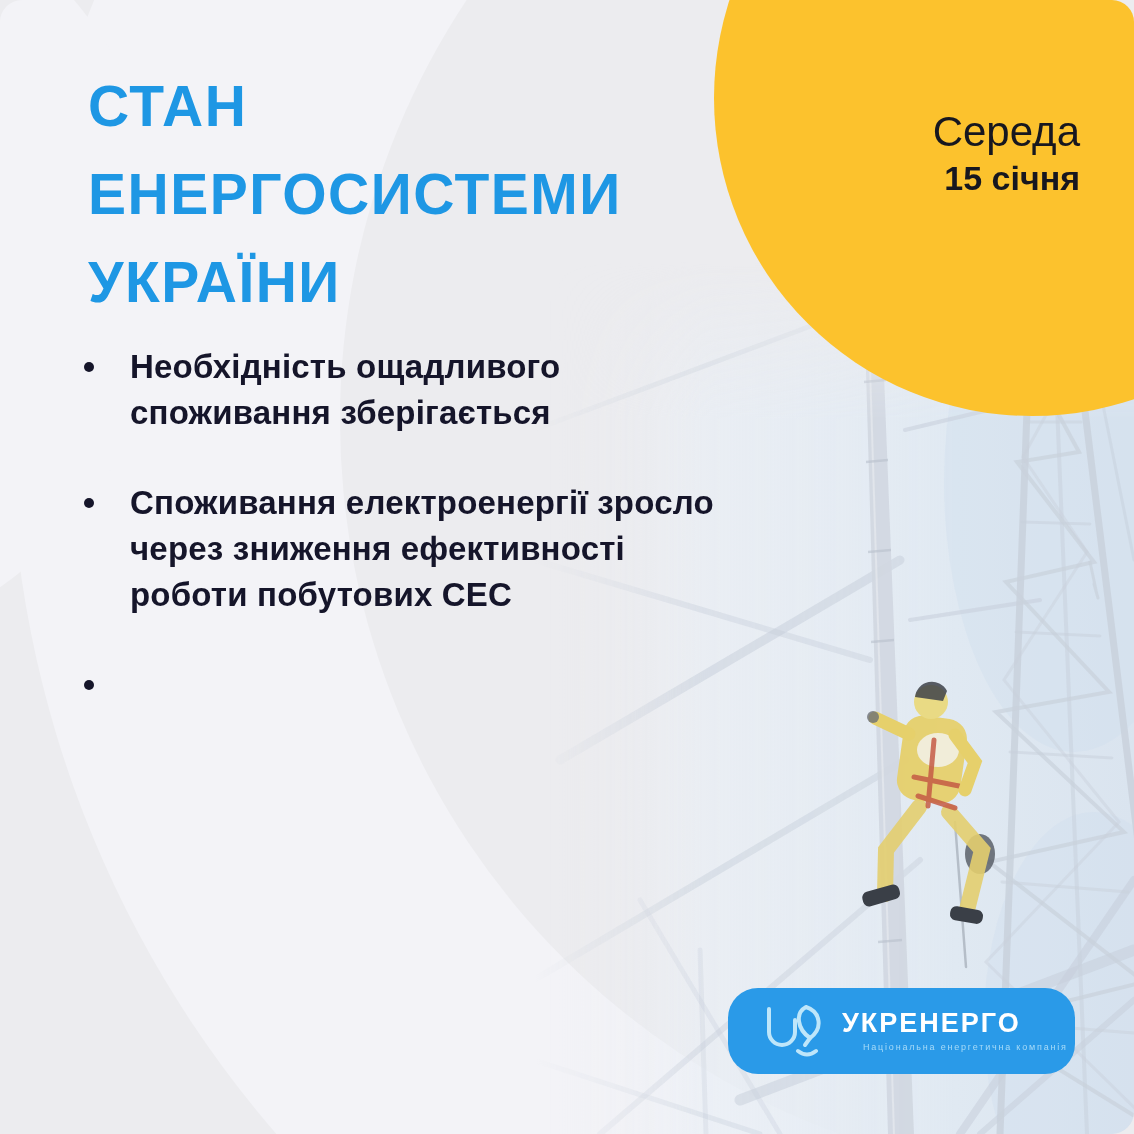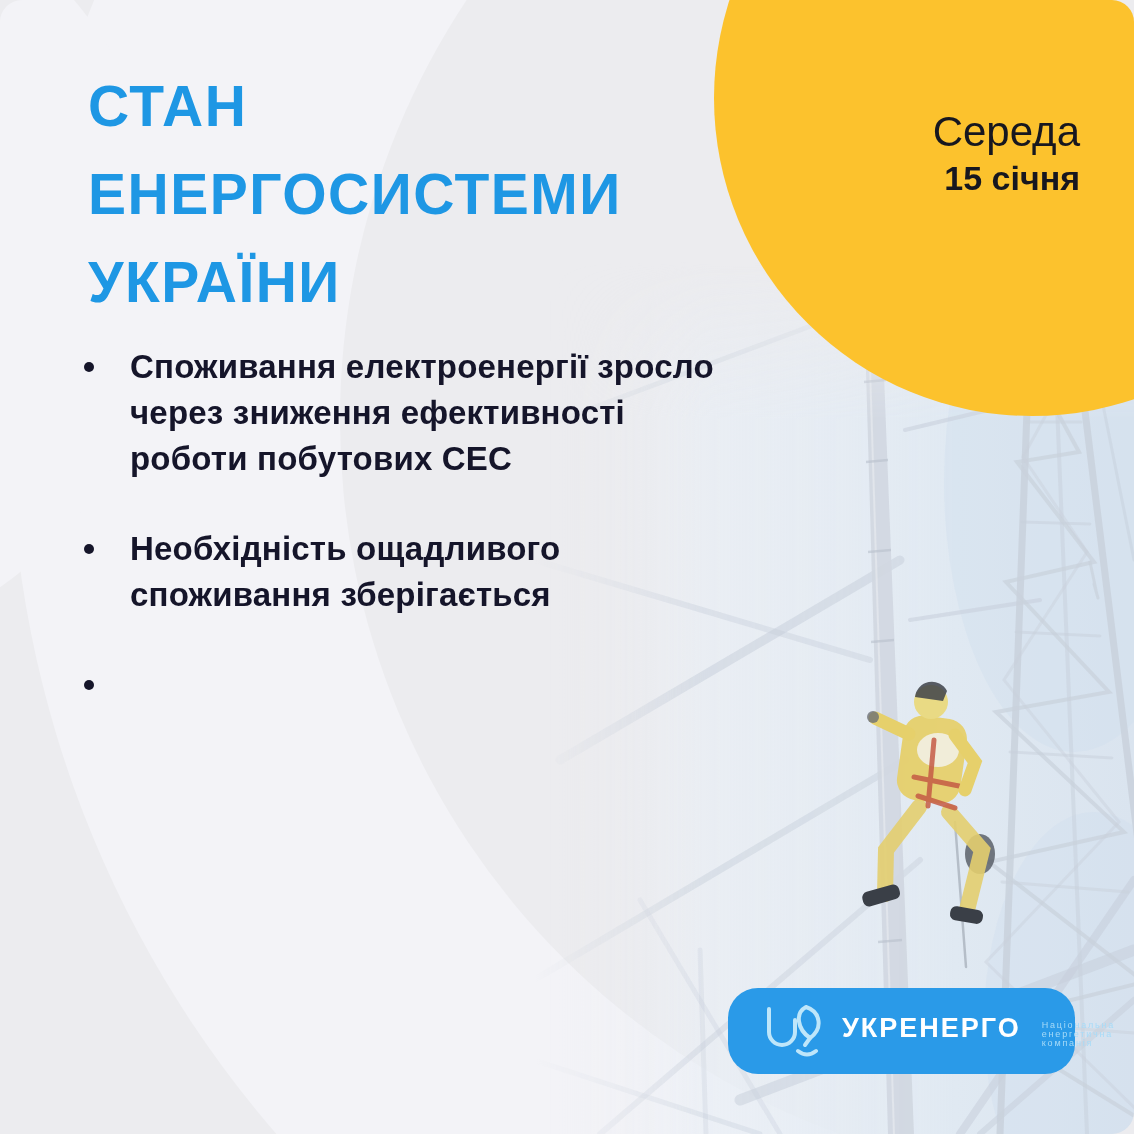--- a/index.html
+++ b/index.html
@@ -62,21 +62,21 @@
     white-space:pre-line;letter-spacing:0.2px;
   }
 
   
   .logo-badge{
     position:absolute;left:728px;top:988px;width:347px;height:86px;
     background:#2A9AE8;border-radius:30px;z-index:5;
     display:flex;align-items:center;padding:0 0 0 34px;box-sizing:border-box;
   }
   .logo-mark{width:66px;height:58px;flex:0 0 66px;margin-right:14px;}
-  .logo-texts{display:flex;}
+  .logo-texts{display:flex;flex-direction:column;}
   .logo-name{
     color:#FFFFFF;font-size:27px;font-weight:700;letter-spacing:2px;line-height:1;
   }
   .logo-tagline{
     color:#A7DBF8;font-size:9px;font-weight:400;letter-spacing:1.8px;margin-top:6px;line-height:1;padding-left:21px;
   }
 </style>
 </head>
 <body>
 
@@ -208,28 +208,28 @@
     <span class="date-day">15 січня</span>
   </div>
 
   <h1 class="title" style="margin:0;">СТАН
 ЕНЕРГОСИСТЕМИ
 УКРАЇНИ</h1>
 
   <div class="bullets">
     <div class="bullet-row">
       <span class="bullet-dot"></span>
+      <span class="bullet-text">Необхідність ощадливого
+споживання зберігається</span>
+    </div>
+    <div class="bullet-row">
+      <span class="bullet-dot"></span>
       <span class="bullet-text">Споживання електроенергії зросло
 через зниження ефективності
 роботи побутових СЕС</span>
-    </div>
-    <div class="bullet-row">
-      <span class="bullet-dot"></span>
-      <span class="bullet-text">Необхідність ощадливого
-споживання зберігається</span>
     </div>
     <div class="bullet-row">
       <span class="bullet-dot"></span>
     </div>
   </div>
 
   <div class="logo-badge">
     <svg class="logo-mark" viewBox="0 0 66 58" aria-hidden="true">
       <g fill="none" stroke="#BEE6FA" stroke-width="4" stroke-linecap="round" stroke-linejoin="round">
 

